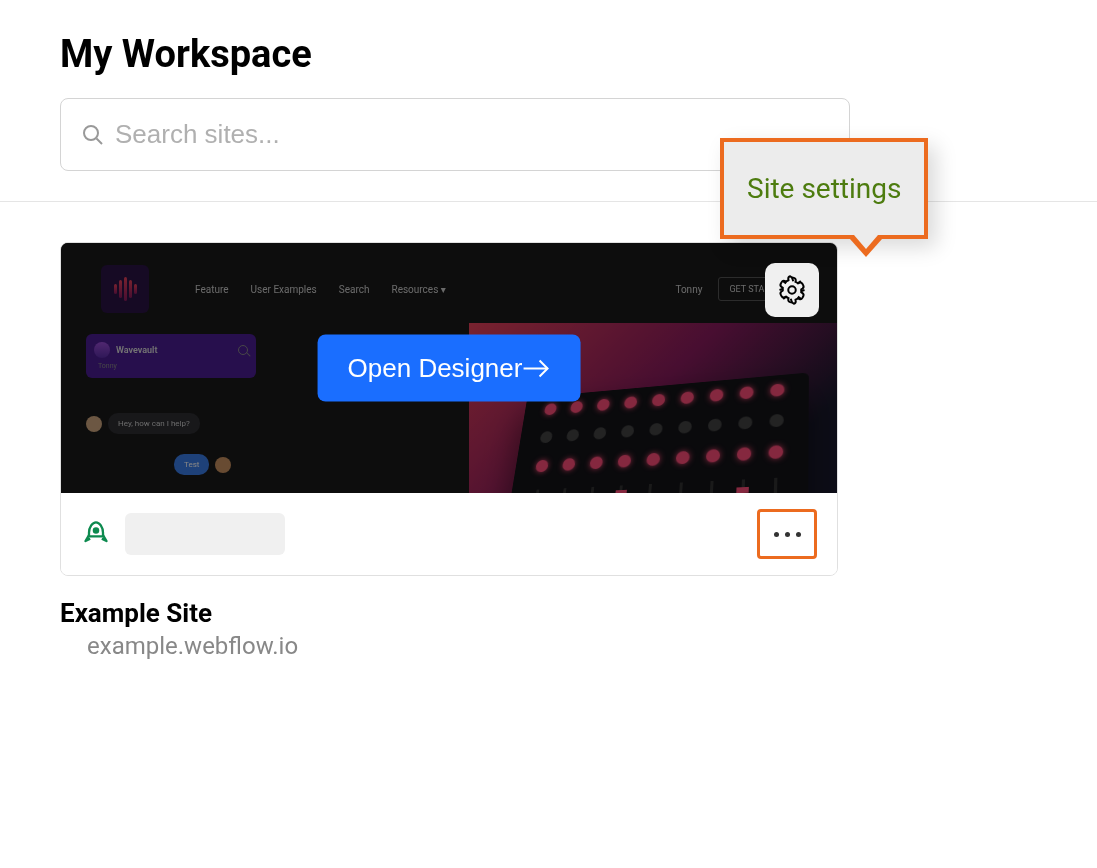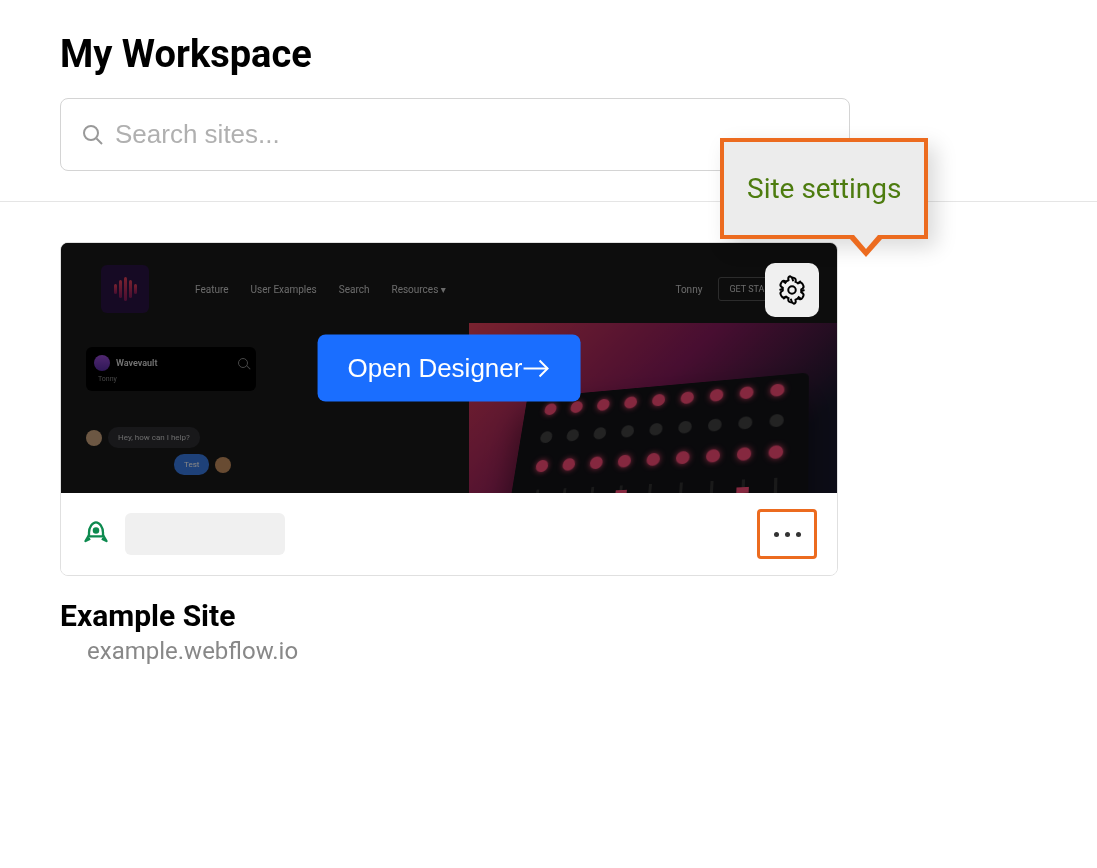--- a/index.html
+++ b/index.html
@@ -127,40 +127,40 @@
     .nav-spacer { flex: 1; }
     .btn-outline {
       font-size: 9px;
       color: #ccc;
       border: 1px solid #555;
       padding: 6px 10px;
       border-radius: 3px;
     }
     .sidebar-panel {
       position: absolute;
-      top: 104px; left: 25px;
+      top: 91px; left: 25px;
       width: 170px;
-      background: #000000;
+      background: #4c1d95;
       border-radius: 6px;
       padding: 8px;
     }
     .panel-head { display: flex; align-items: center; gap: 6px; margin-bottom: 4px; }
     .avatar-sm {
       width: 16px; height: 16px;
       border-radius: 50%;
       background: linear-gradient(#9b4dd8, #5a2da8);
     }
     .panel-title { font-size: 9px; color: #ddd; font-weight: 600; }
     .panel-sub { font-size: 7px; color: #888; margin-left: 4px; }
     .chat-panel {
       position: absolute;
       bottom: 18px; left: 25px;
       display: flex;
       flex-direction: column;
-      gap: 6px;
+      gap: 20px;
     }
     .chat-row { display: flex; align-items: center; gap: 6px; }
     .chat-avatar { width: 16px; height: 16px; border-radius: 50%; background: #d0a880; }
     .chat-bubble {
       background: #2e2e33;
       color: #ccc;
       font-size: 8px;
       padding: 6px 10px;
       border-radius: 10px;
     }
@@ -225,21 +225,21 @@
       border: 3px solid #ec6b1f;
       border-radius: 4px;
       display: flex;
       align-items: center;
       justify-content: center;
       cursor: pointer;
       gap: 6px;
     }
     .dot { width: 5px; height: 5px; border-radius: 50%; background: #333; }
     .site-name {
-      font-size: 30px;
+      font-size: 26px;
       font-weight: 700;
       color: #000;
       margin-top: 22px;
     }
     .site-url {
       font-size: 24px;
       color: #888;
       margin-top: 4px;
       margin-left: 27px;
     }

